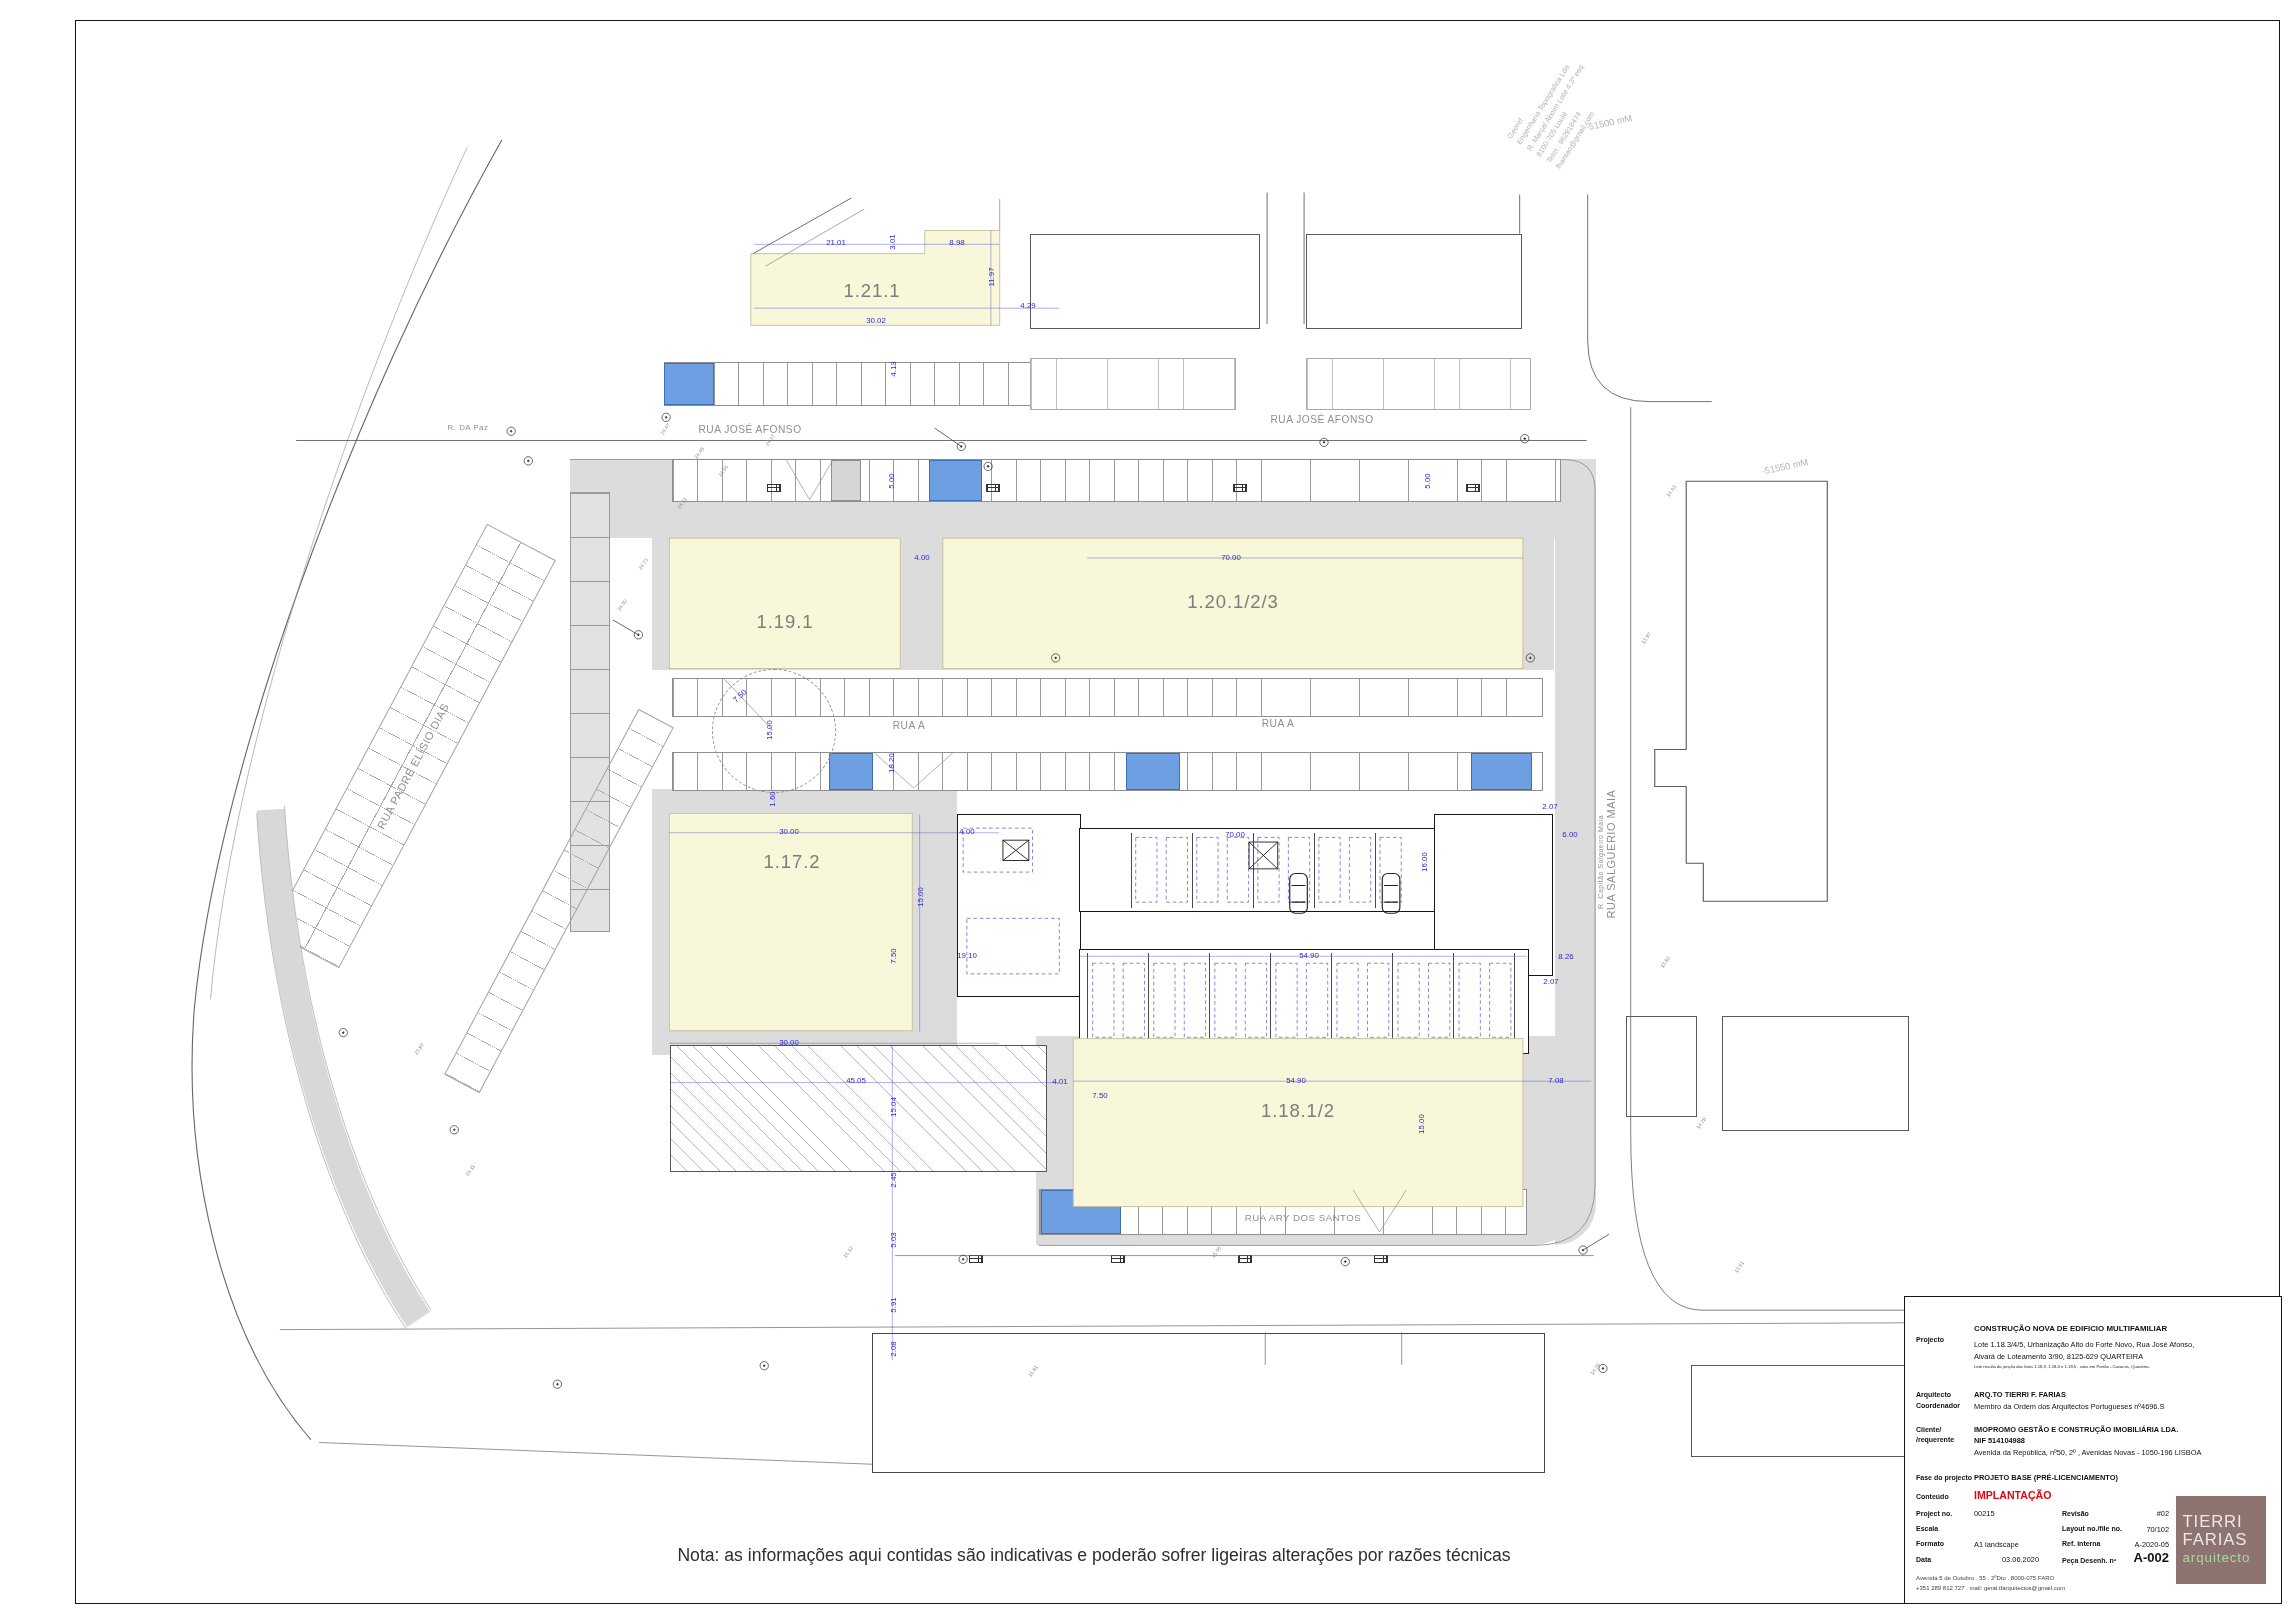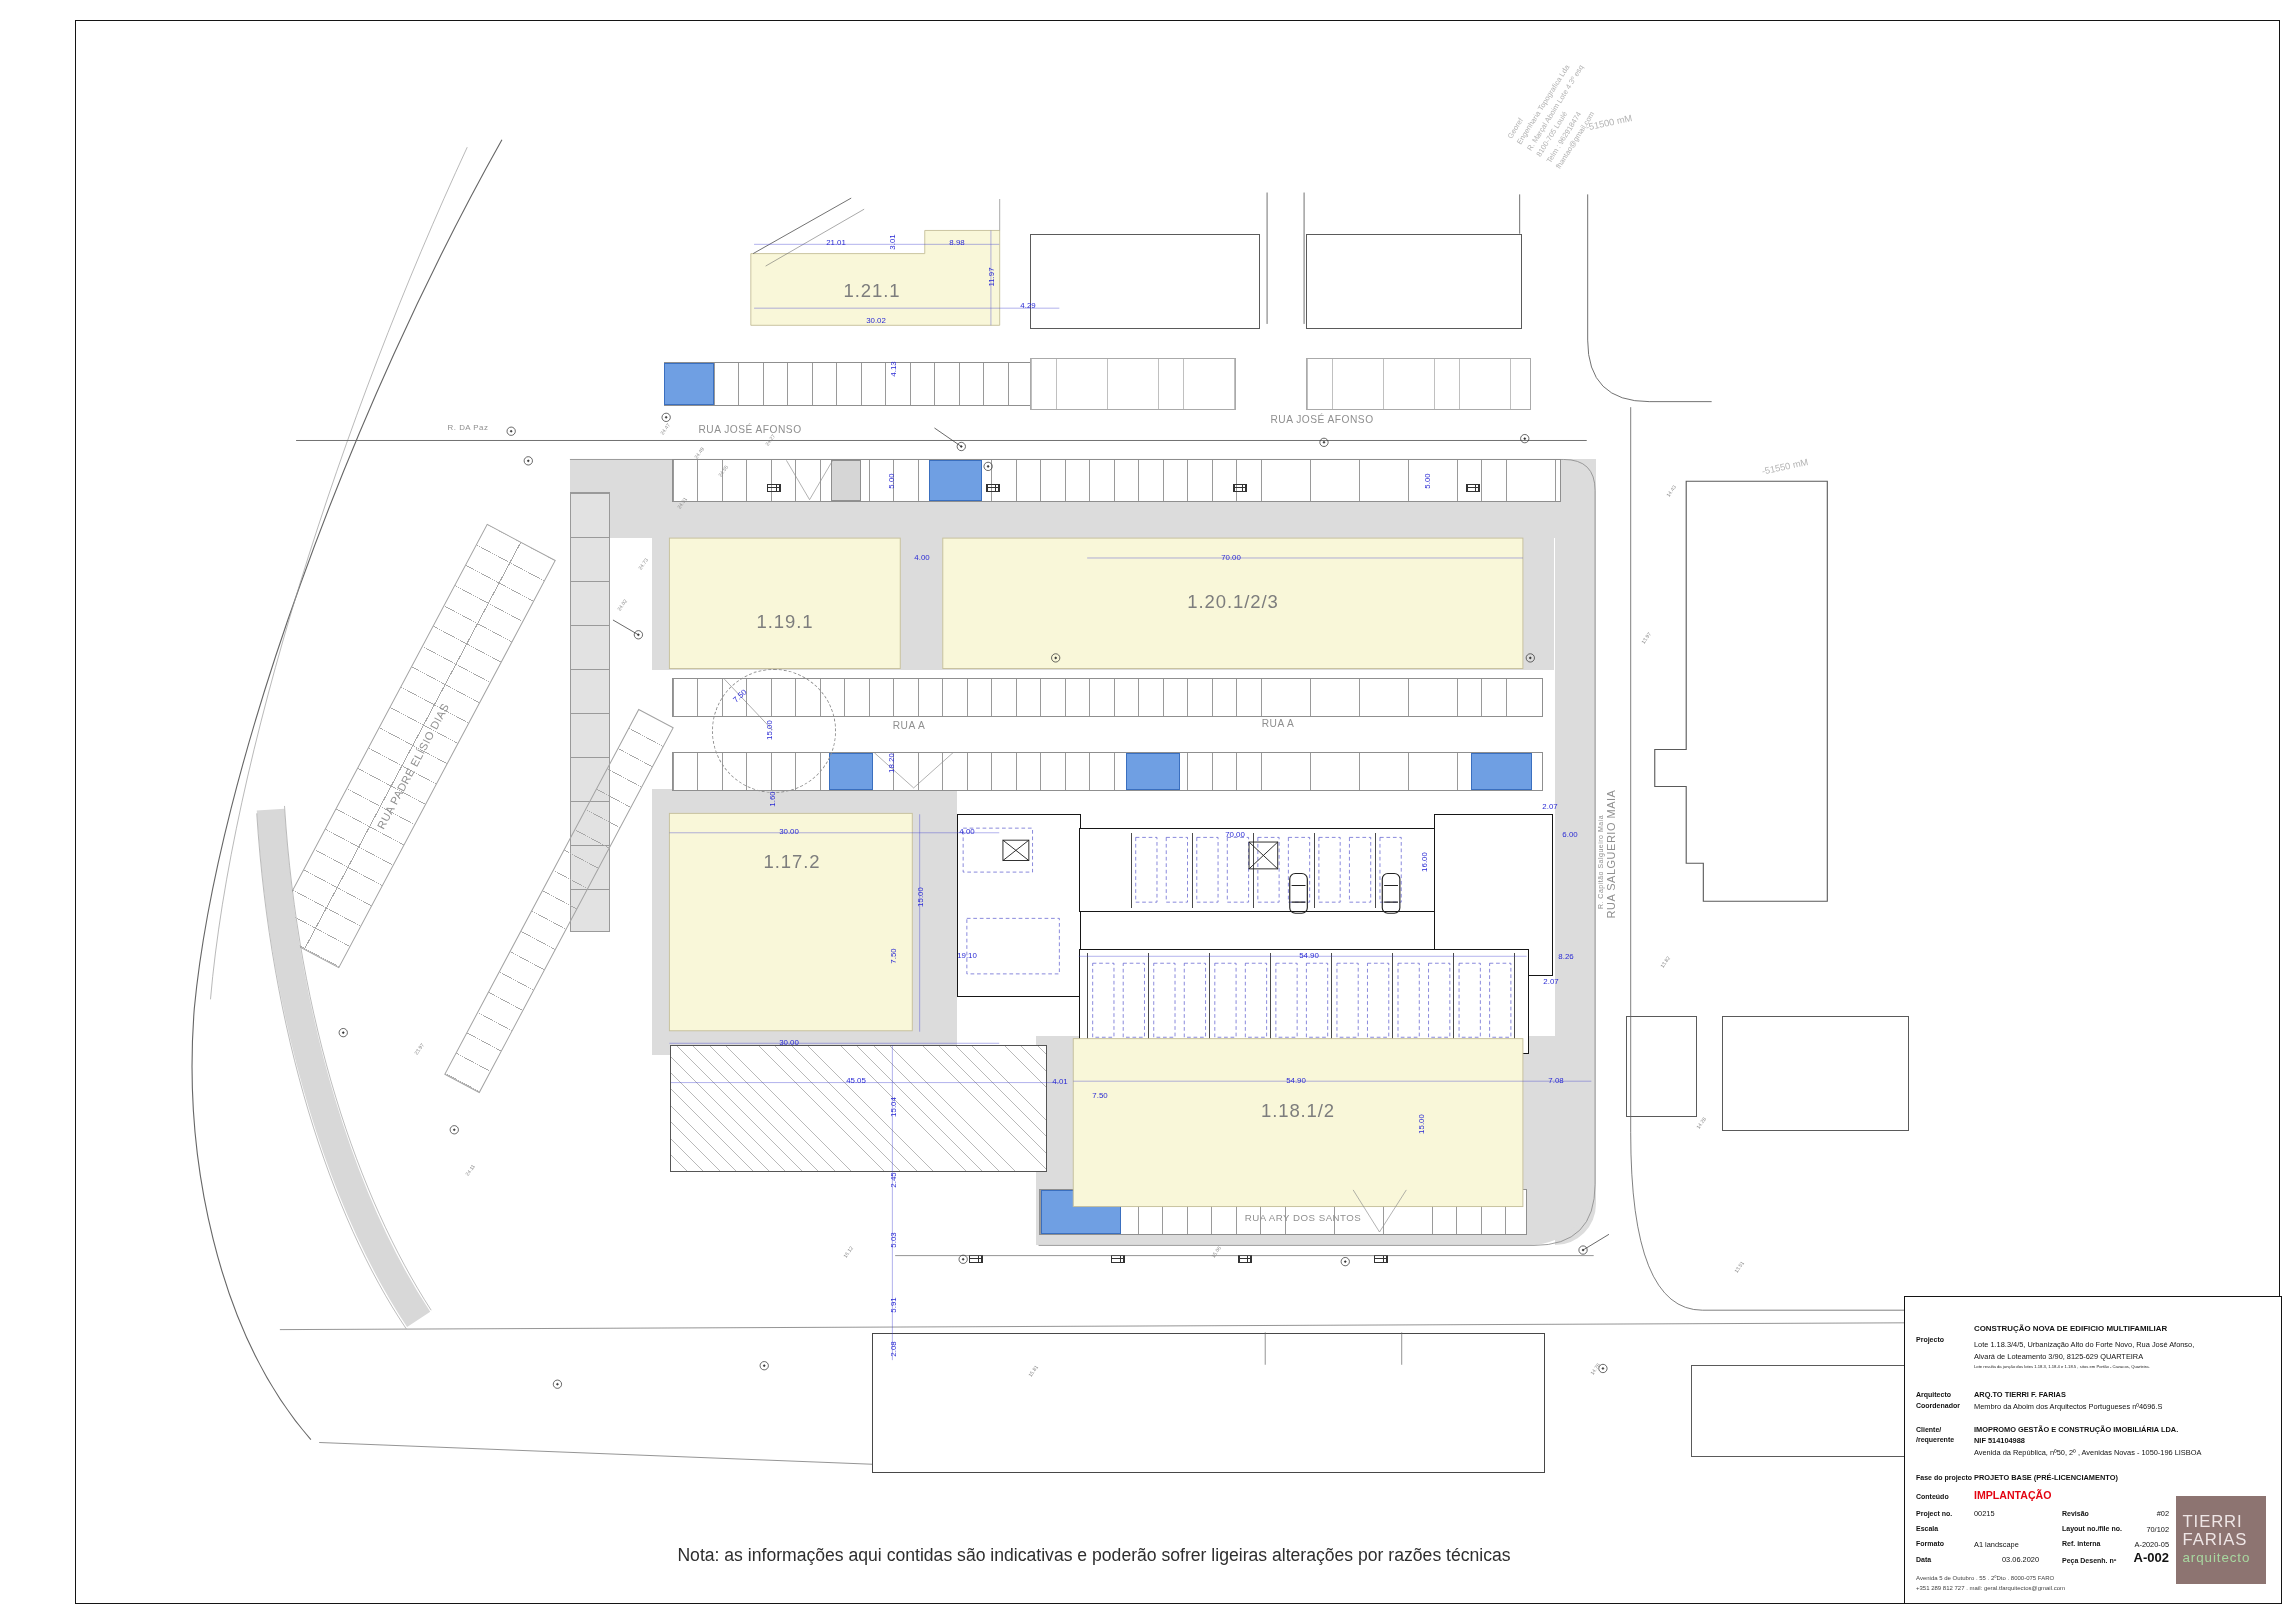--- a/index.html
+++ b/index.html
@@ -401,21 +401,21 @@
 <div class="abs tblock z5">
   <div class="tb lab" style="left:11px;top:39px;">Projecto</div>
   <div class="tb b" style="left:69px;top:27px;font-size:7.9px;">CONSTRUÇÃO NOVA DE EDIFICIO MULTIFAMILIAR</div>
   <div class="tb" style="left:69px;top:43px;">Lote 1.18.3/4/5, Urbanização Alto do Forte Novo, Rua José Afonso,</div>
   <div class="tb" style="left:69px;top:55px;">Alvará de Loteamento 3/90, 8125-629 QUARTEIRA</div>
   <div class="tb small" style="left:69px;top:67px;">Lote resulta da junção dos lotes 1.18.3, 1.18.4 e 1.18.5 , sitos em Portão - Cavacos, Quarteira.</div>
 
   <div class="tb lab" style="left:11px;top:94px;">Arquitecto</div>
   <div class="tb lab" style="left:11px;top:105px;">Coordenador</div>
   <div class="tb b" style="left:69px;top:93px;">ARQ.TO TIERRI F. FARIAS</div>
-  <div class="tb" style="left:69px;top:105px;">Membro da Aboim dos Arquitectos Portugueses nº4696.S</div>
+  <div class="tb" style="left:69px;top:105px;">Membro da Ordem dos Arquitectos Portugueses nº4696.S</div>
 
   <div class="tb lab" style="left:11px;top:129px;">Cliente/</div>
   <div class="tb lab" style="left:11px;top:139px;">/requerente</div>
   <div class="tb b" style="left:69px;top:128px;">IMOPROMO GESTÃO E CONSTRUÇÃO IMOBILIÁRIA LDA.</div>
   <div class="tb b" style="left:69px;top:139px;">NIF 514104988</div>
   <div class="tb" style="left:69px;top:151px;">Avenida da República, nº50, 2º , Avenidas Novas - 1050-196 LISBOA</div>
 
   <div class="tb lab" style="left:11px;top:177px;">Fase do projecto</div>
   <div class="tb b" style="left:69px;top:176px;text-align:right;">PROJETO BASE (PRÉ-LICENCIAMENTO)</div>
 

